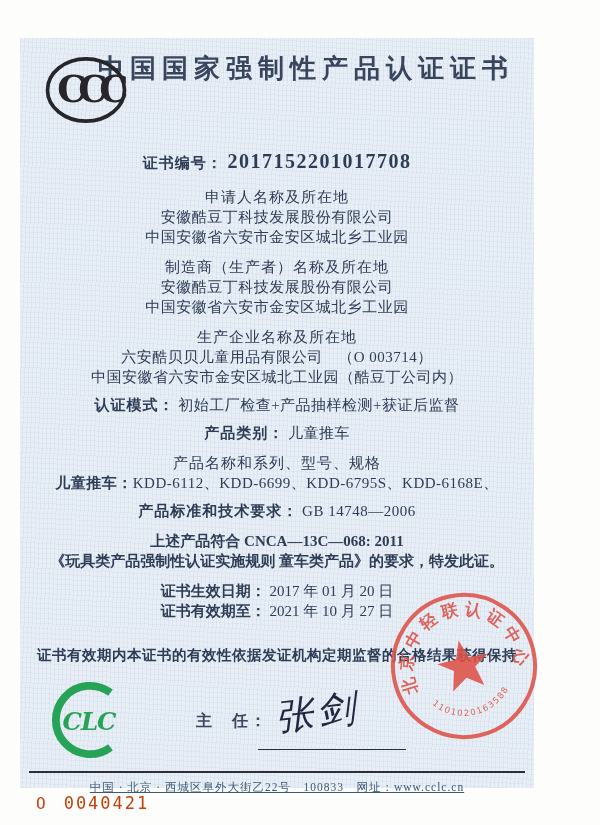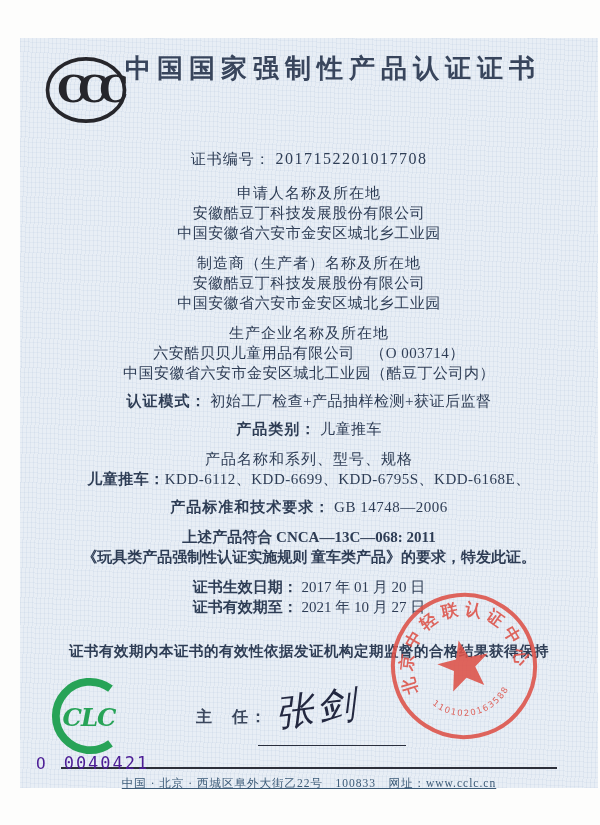--- a/index.html
+++ b/index.html
@@ -4,37 +4,37 @@
 <style>
   html,body{margin:0;padding:0;}
   body{
     width:600px;height:825px;position:relative;overflow:hidden;
     background:#fdfdfc;
     font-family:"Liberation Serif","DejaVu Serif",serif;
   }
   .page{position:absolute;inset:0;}
   
   .cert{
-    position:absolute;left:20px;top:38px;width:578px;height:750px;
+    position:absolute;left:20px;top:38px;width:514px;height:750px;
     background-color:#e8eef5;
     background-image:
       repeating-linear-gradient(92deg, rgba(125,155,195,.10) 0 1px, rgba(0,0,0,0) 1px 4px),
       repeating-linear-gradient(3deg, rgba(125,155,195,.08) 0 1px, rgba(0,0,0,0) 1px 5px);
     color:#2e3d55;
   }
   .hdr{position:relative;height:100px;}
   .ccc-logo{position:absolute;left:22px;top:14px;width:88px;height:76px;}
   .title{
     text-align:center;padding-top:16px;padding-left:78px;padding-right:30px;
     font-size:26px;font-weight:bold;letter-spacing:6px;color:#38455c;
     line-height:30px;white-space:nowrap;
   }
   .certno{margin-top:12px;text-align:center;font-size:15px;letter-spacing:1px;}
-  .certno .lab{font-weight:normal;}
-  .certno .val{font-size:16px;letter-spacing:1.5px;}
+  .certno .lab{font-weight:bold;}
+  .certno .val{font-size:20px;letter-spacing:1.5px;font-weight:bold;}
   .sec{margin-top:10px;text-align:center;line-height:20px;font-size:15px;}
   .sec .h{font-weight:normal;letter-spacing:1px;}
   .sec .l{letter-spacing:.5px;}
   .first{margin-top:14px;}
   .kv{margin-top:8px;text-align:center;line-height:20px;font-size:15px;}
   .kv .lab{font-weight:bold;letter-spacing:1px;}
   .kv .val{letter-spacing:.5px;}
   .bold-line{font-weight:bold;}
   .note{margin-top:24px;text-align:center;font-size:14.5px;font-weight:bold;letter-spacing:.5px;line-height:20px;}
   .sign-row{position:relative;height:100px;margin-top:2px;}
@@ -43,21 +43,21 @@
   .sign-line{position:absolute;left:238px;top:82px;width:148px;border-bottom:1.5px solid #2a2f3d;}
   .signature{
     position:absolute;left:258px;top:26px;font-size:38px;color:#232840;
     transform:rotate(-7deg) skewX(-14deg);letter-spacing:4px;line-height:38px;
     font-family:"DejaVu Serif",serif;
   }
   .seal{position:absolute;left:388px;top:590px;width:152px;height:152px;opacity:.88;}
   .rule{margin:4px auto 0 auto;width:496px;border-top:2px solid #2c2f3a;}
   .footer{margin-top:7px;text-align:center;font-size:11.5px;color:#3b5a77;letter-spacing:1px;text-decoration:underline;}
   .serial{
-    position:absolute;left:36px;top:753px;color:#4c1d95;
+    position:absolute;left:36px;top:793px;color:#c2410c;
     font-family:"DejaVu Sans Mono",monospace;font-size:17px;letter-spacing:2px;
   }
   .serial .o{font-size:16px;margin-right:16px;}
 </style>
 </head>
 <body>
 
 <div class="page">
   <div class="cert">
 

